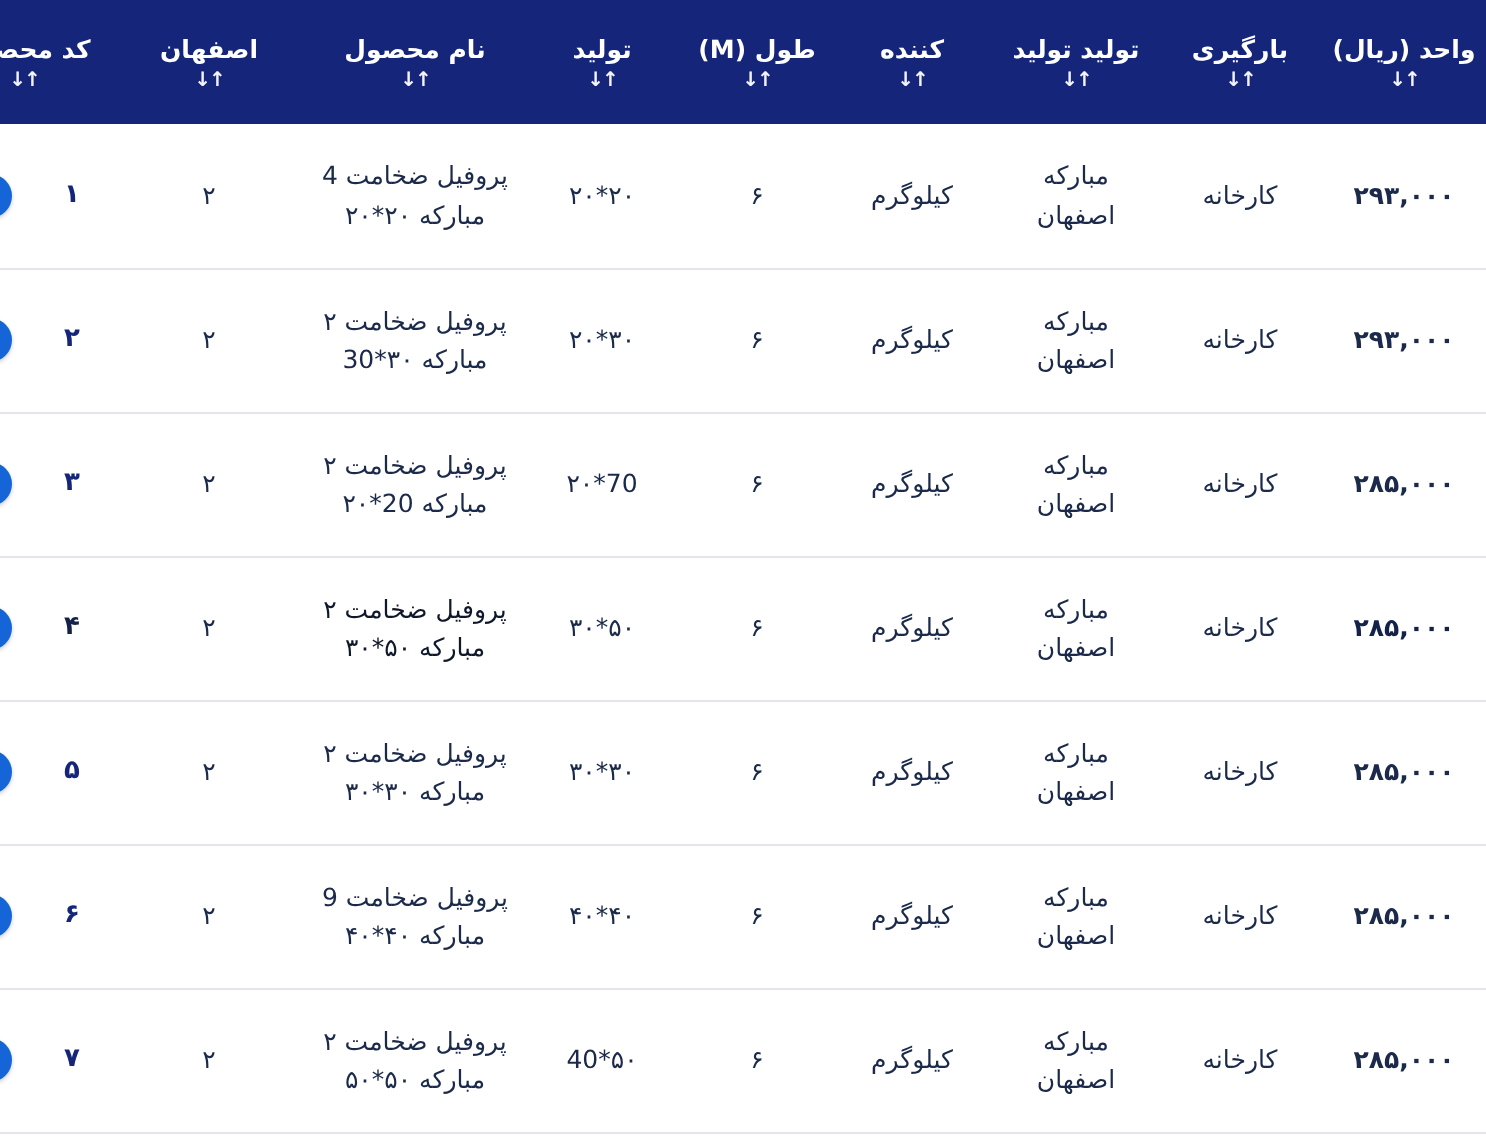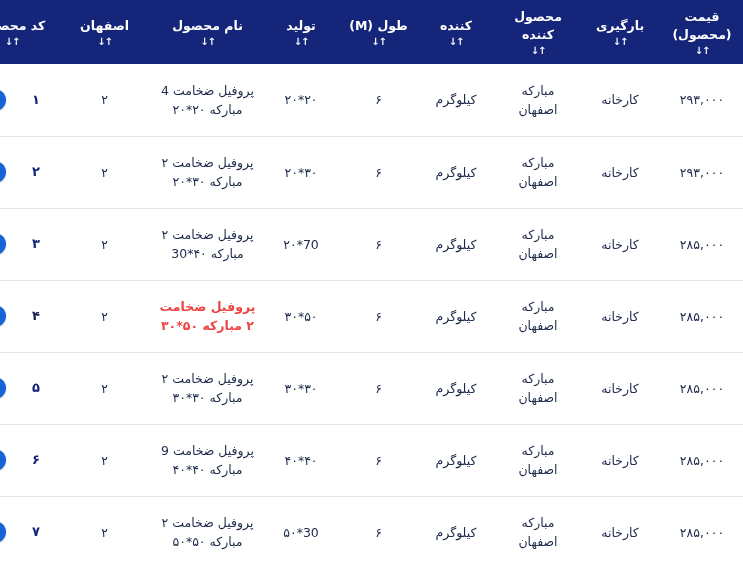--- a/index.html
+++ b/index.html
@@ -64,21 +64,21 @@
     background: #ffffff;
     color: #1b2a4a;
   }
   tr.row-highlight td {
     background: #ffb300;
     color: #14224a;
     border-bottom: 1px solid #f0a500;
   }
   td.price-cell {
     color: #15267a;
-    font-weight: normal;
+    font-weight: bold;
     letter-spacing: .2px;
   }
   tr.row-highlight td.price-cell {
     color: #14224a;
   }
   td.code-cell {
     position: relative;
   }
   .code-inner {
     display: flex;
@@ -109,21 +109,21 @@
     cursor: pointer;
     box-shadow: 0 1px 2px rgba(0,0,0,.2);
     flex: 0 0 auto;
   }
   .chevron-btn svg { display: block; }
   .prod-name {
     font-size: 12px;
     line-height: 1.6;
     color: #1b2a4a;
   }
-  tr.row-highlight .prod-name { color: #ef4444; font-weight: bold; }
+  tr.row-highlight .prod-name { color: #0f172a; }
   .maker {
     font-size: 12.5px;
     line-height: 1.6;
   }
   
   col.c-price { width: 82px; }
   col.c-loading { width: 82px; }
   col.c-maker { width: 82px; }
   col.c-unit { width: 82px; }
   col.c-len { width: 73px; }
@@ -144,33 +144,33 @@
     <col class="c-len">
     <col class="c-dim">
     <col class="c-name">
     <col class="c-thick">
     <col class="c-code">
   </colgroup>
   <thead>
     <tr>
       <th>
         <span class="th-inner">
-          <span class="th-label">قیمت (محصول)</span>
+          <span class="th-label">واحد (ریال)</span>
           <span class="sort-icon">↑↓</span>
         </span>
       </th>
       <th>
         <span class="th-inner">
           <span class="th-label">بارگیری</span>
           <span class="sort-icon">↑↓</span>
         </span>
       </th>
       <th>
         <span class="th-inner">
-          <span class="th-label">محصول کننده</span>
+          <span class="th-label">تولید تولید</span>
           <span class="sort-icon">↑↓</span>
         </span>
       </th>
       <th>
         <span class="th-inner">
           <span class="th-label">کننده</span>
           <span class="sort-icon">↑↓</span>
         </span>
       </th>
       <th>
@@ -226,41 +226,41 @@
         </span>
       </td>
     </tr>
     <tr>
       <td class="price-cell">۲۹۳,۰۰۰</td>
       <td>کارخانه</td>
       <td class="maker">مبارکه اصفهان</td>
       <td>کیلوگرم</td>
       <td>۶</td>
       <td>۳۰*۲۰</td>
-      <td class="prod-name">پروفیل ضخامت ۲ مبارکه ۳۰*۲۰</td>
+      <td class="prod-name">پروفیل ضخامت ۲ مبارکه ۳۰*30</td>
       <td>۲</td>
       <td class="code-cell">
         <span class="code-inner">
           <span class="code-num">۲</span>
           <span class="chevron-btn">
             <svg width="10" height="10" viewBox="0 0 10 10" aria-hidden="true">
                 <path d="M1.6 3.4 L5 6.8 L8.4 3.4" fill="none" stroke="#ffffff" stroke-width="1.6" stroke-linecap="round" stroke-linejoin="round"></path>
               </svg>
           </span>
         </span>
       </td>
     </tr>
     <tr>
       <td class="price-cell">۲۸۵,۰۰۰</td>
       <td>کارخانه</td>
       <td class="maker">مبارکه اصفهان</td>
       <td>کیلوگرم</td>
       <td>۶</td>
       <td>70*۲۰</td>
-      <td class="prod-name">پروفیل ضخامت ۲ مبارکه ۴۰*30</td>
+      <td class="prod-name">پروفیل ضخامت ۲ مبارکه 20*۲۰</td>
       <td>۲</td>
       <td class="code-cell">
         <span class="code-inner">
           <span class="code-num">۳</span>
           <span class="chevron-btn">
             <svg width="10" height="10" viewBox="0 0 10 10" aria-hidden="true">
                 <path d="M1.6 3.4 L5 6.8 L8.4 3.4" fill="none" stroke="#ffffff" stroke-width="1.6" stroke-linecap="round" stroke-linejoin="round"></path>
               </svg>
           </span>
         </span>
@@ -325,21 +325,21 @@
           </span>
         </span>
       </td>
     </tr>
     <tr>
       <td class="price-cell">۲۸۵,۰۰۰</td>
       <td>کارخانه</td>
       <td class="maker">مبارکه اصفهان</td>
       <td>کیلوگرم</td>
       <td>۶</td>
-      <td>30*۵۰</td>
+      <td>۵۰*40</td>
       <td class="prod-name">پروفیل ضخامت ۲ مبارکه ۵۰*۵۰</td>
       <td>۲</td>
       <td class="code-cell">
         <span class="code-inner">
           <span class="code-num">۷</span>
           <span class="chevron-btn">
             <svg width="10" height="10" viewBox="0 0 10 10" aria-hidden="true">
                 <path d="M1.6 3.4 L5 6.8 L8.4 3.4" fill="none" stroke="#ffffff" stroke-width="1.6" stroke-linecap="round" stroke-linejoin="round"></path>
               </svg>
           </span>

